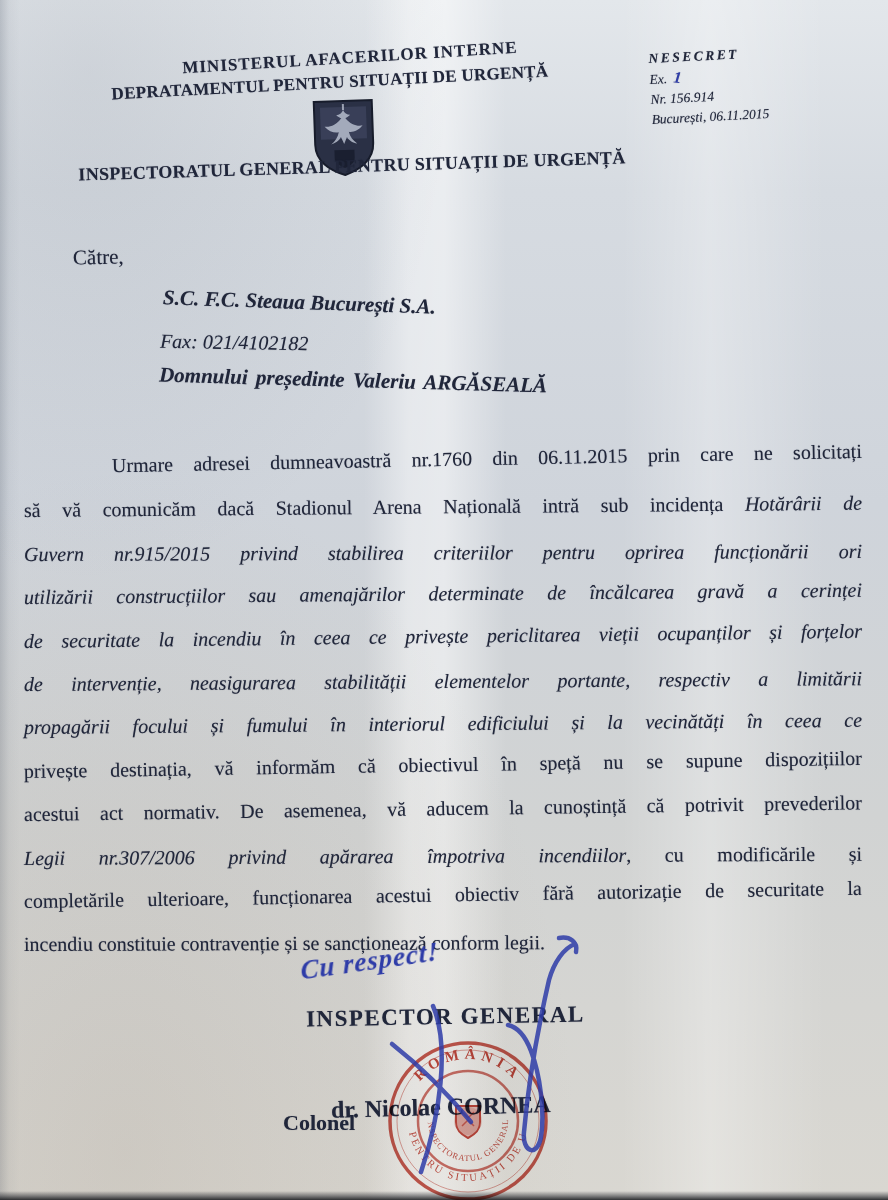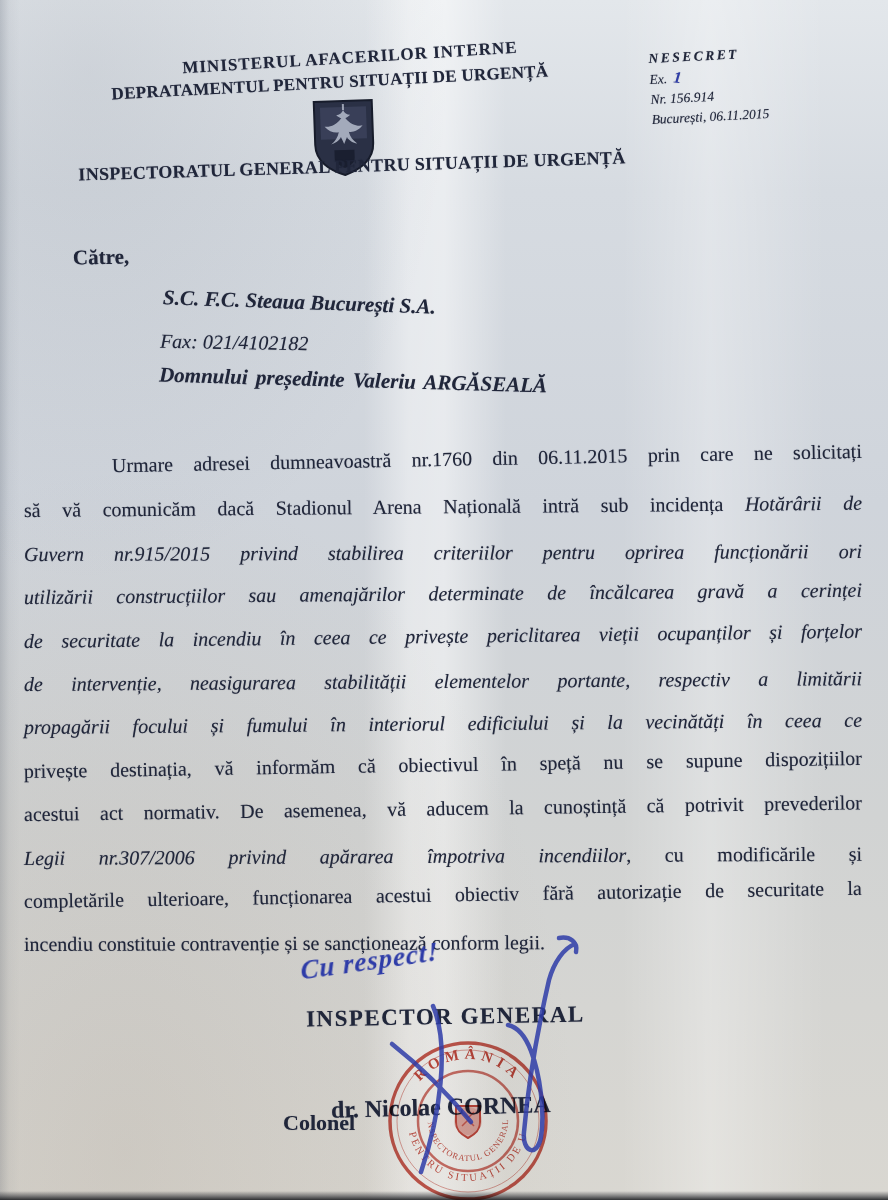--- a/index.html
+++ b/index.html
@@ -24,21 +24,21 @@
   .department{left:65px;top:73px;width:530px;text-align:center;font-size:17px;font-weight:bold;
     letter-spacing:.3px;transform:rotate(-3deg);}
   .coat{left:312px;top:98px;transform:rotate(-2deg);}
   .inspectorate{left:52px;top:156px;width:600px;text-align:center;font-size:18px;font-weight:bold;
     letter-spacing:.3px;transform:rotate(-1.8deg);}
 
   .meta{left:650px;top:46px;font-size:13.5px;font-style:italic;line-height:20px;transform:rotate(-3deg);}
   .nesecret{font-weight:bold;letter-spacing:2.5px;}
   .copy-num{display:inline-block;font-size:16px;font-weight:bold;margin-left:6px;transform:rotate(9deg);}
 
-  .salutation{left:73px;top:245px;font-size:21px;font-weight:bold;transform:rotate(-1deg);}
+  .salutation{left:73px;top:245px;font-size:21px;font-weight:normal;transform:rotate(-1deg);}
   .company{left:163px;top:290px;font-size:21px;font-weight:bold;font-style:italic;transform:rotate(2deg);}
   .fax{left:160px;top:331px;font-size:20px;font-style:italic;transform:rotate(1deg);}
   .attention{left:159px;top:368px;font-size:21px;font-weight:bold;font-style:italic;
     word-spacing:3px;transform:rotate(1.6deg);}
 
   .body{left:24px;top:446px;width:838px;font-size:20px;}
   .body-line{height:43.4px;line-height:43.4px;text-align:justify;text-align-last:justify;
     transform-origin:left center;white-space:normal;overflow:visible;}
   .body-line:last-child{text-align-last:left;}
   .body-line .it{font-style:italic;}

